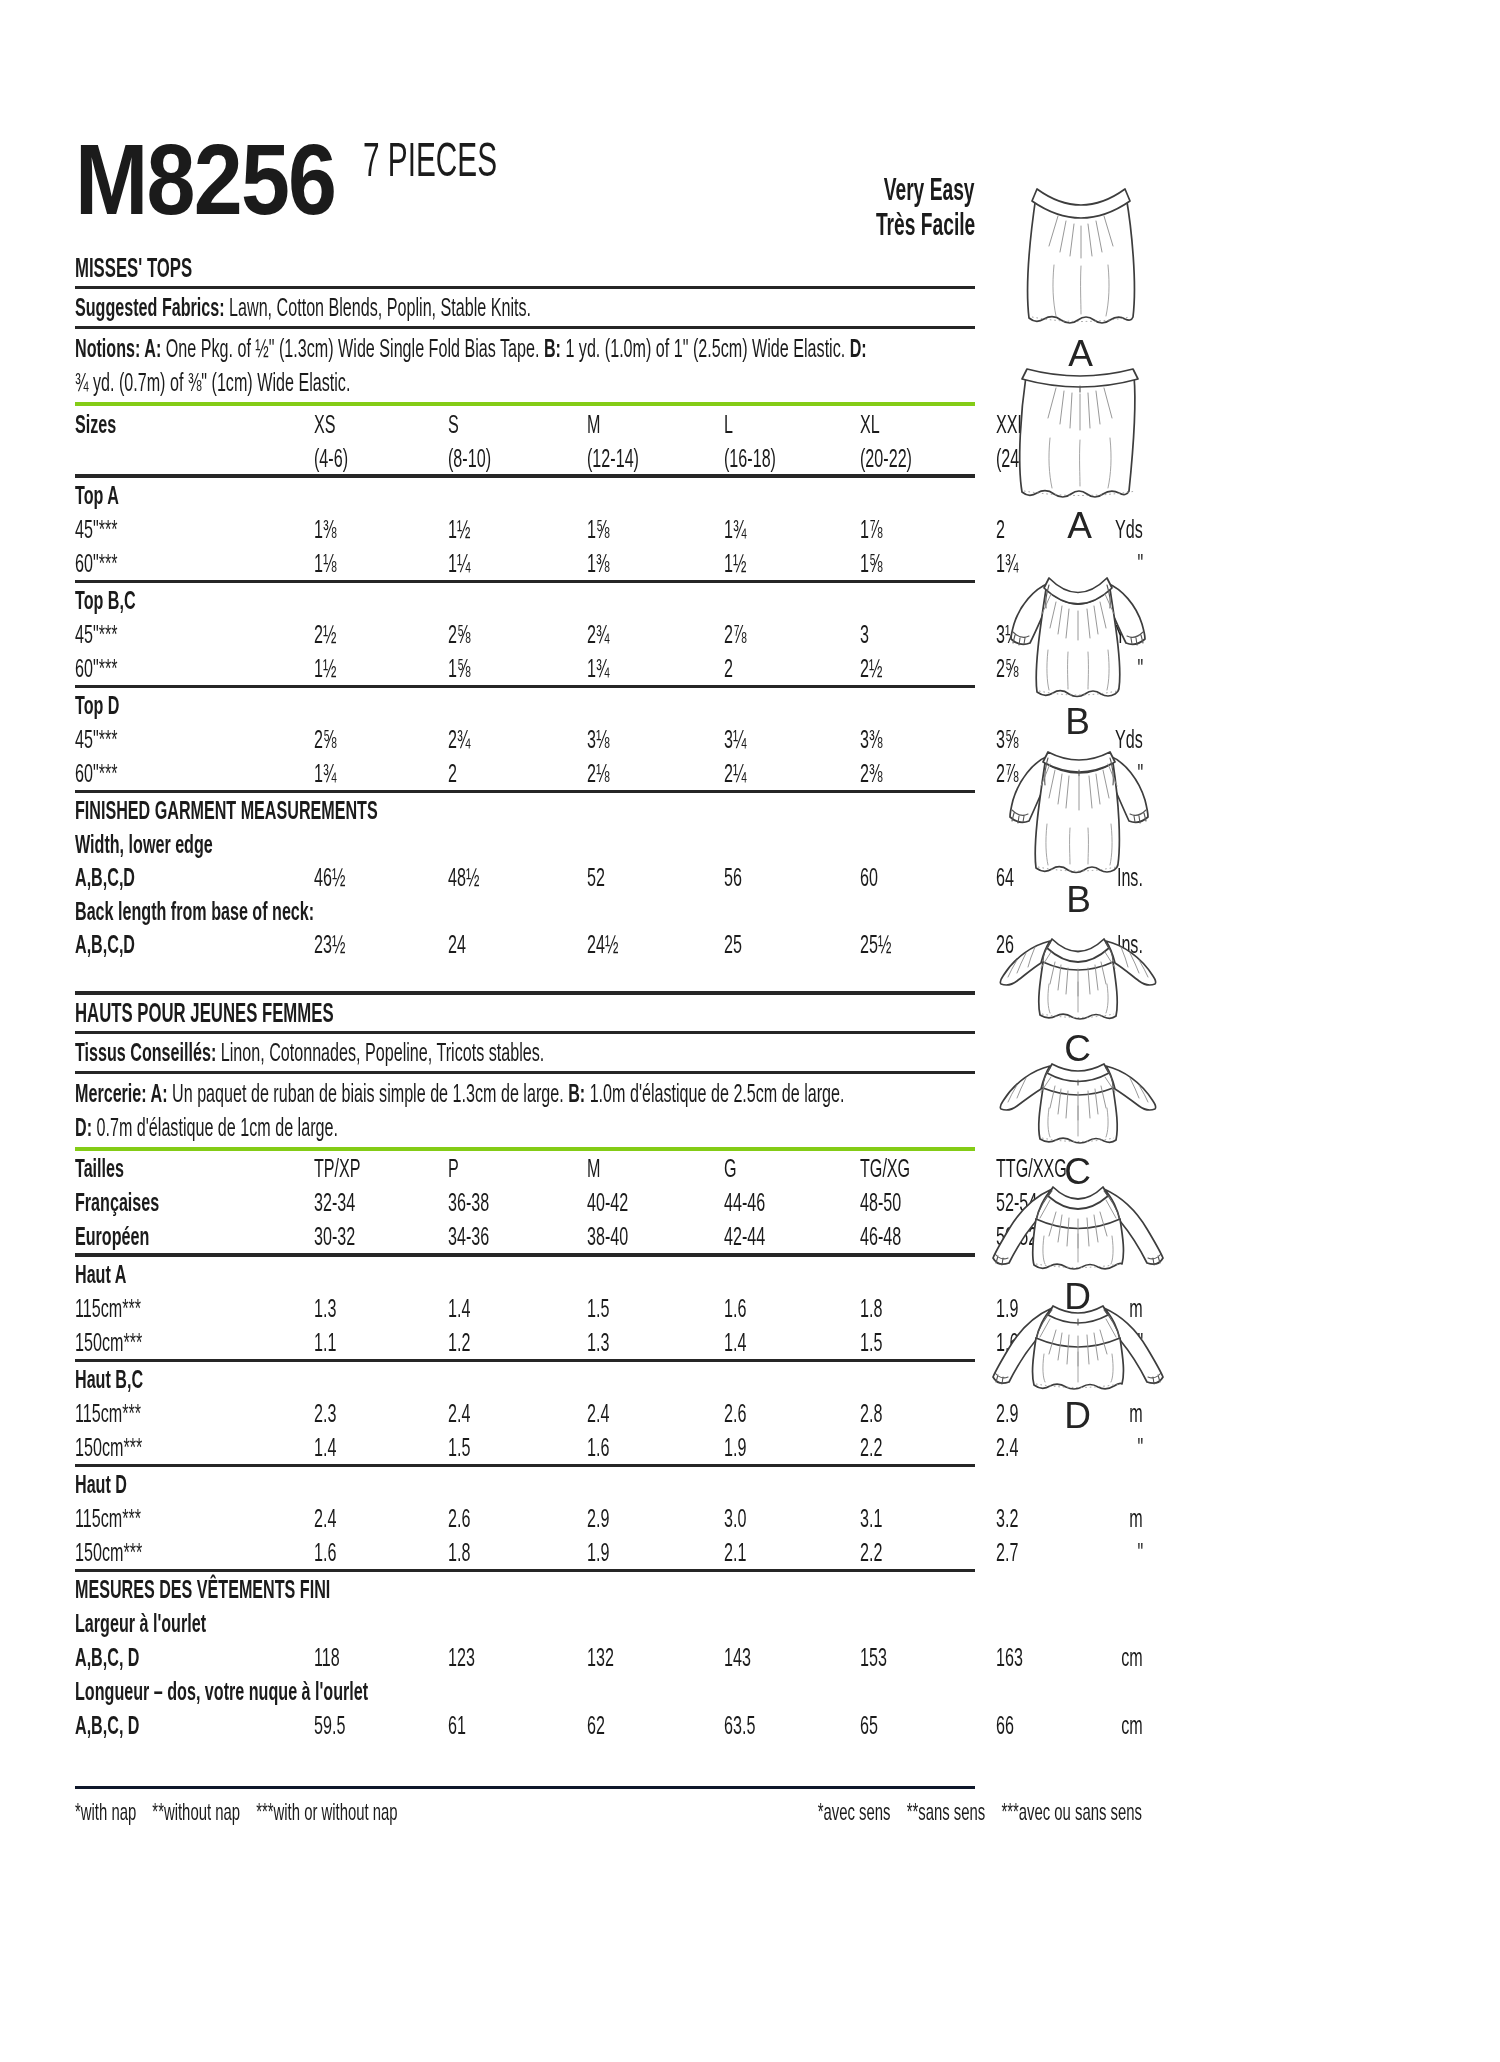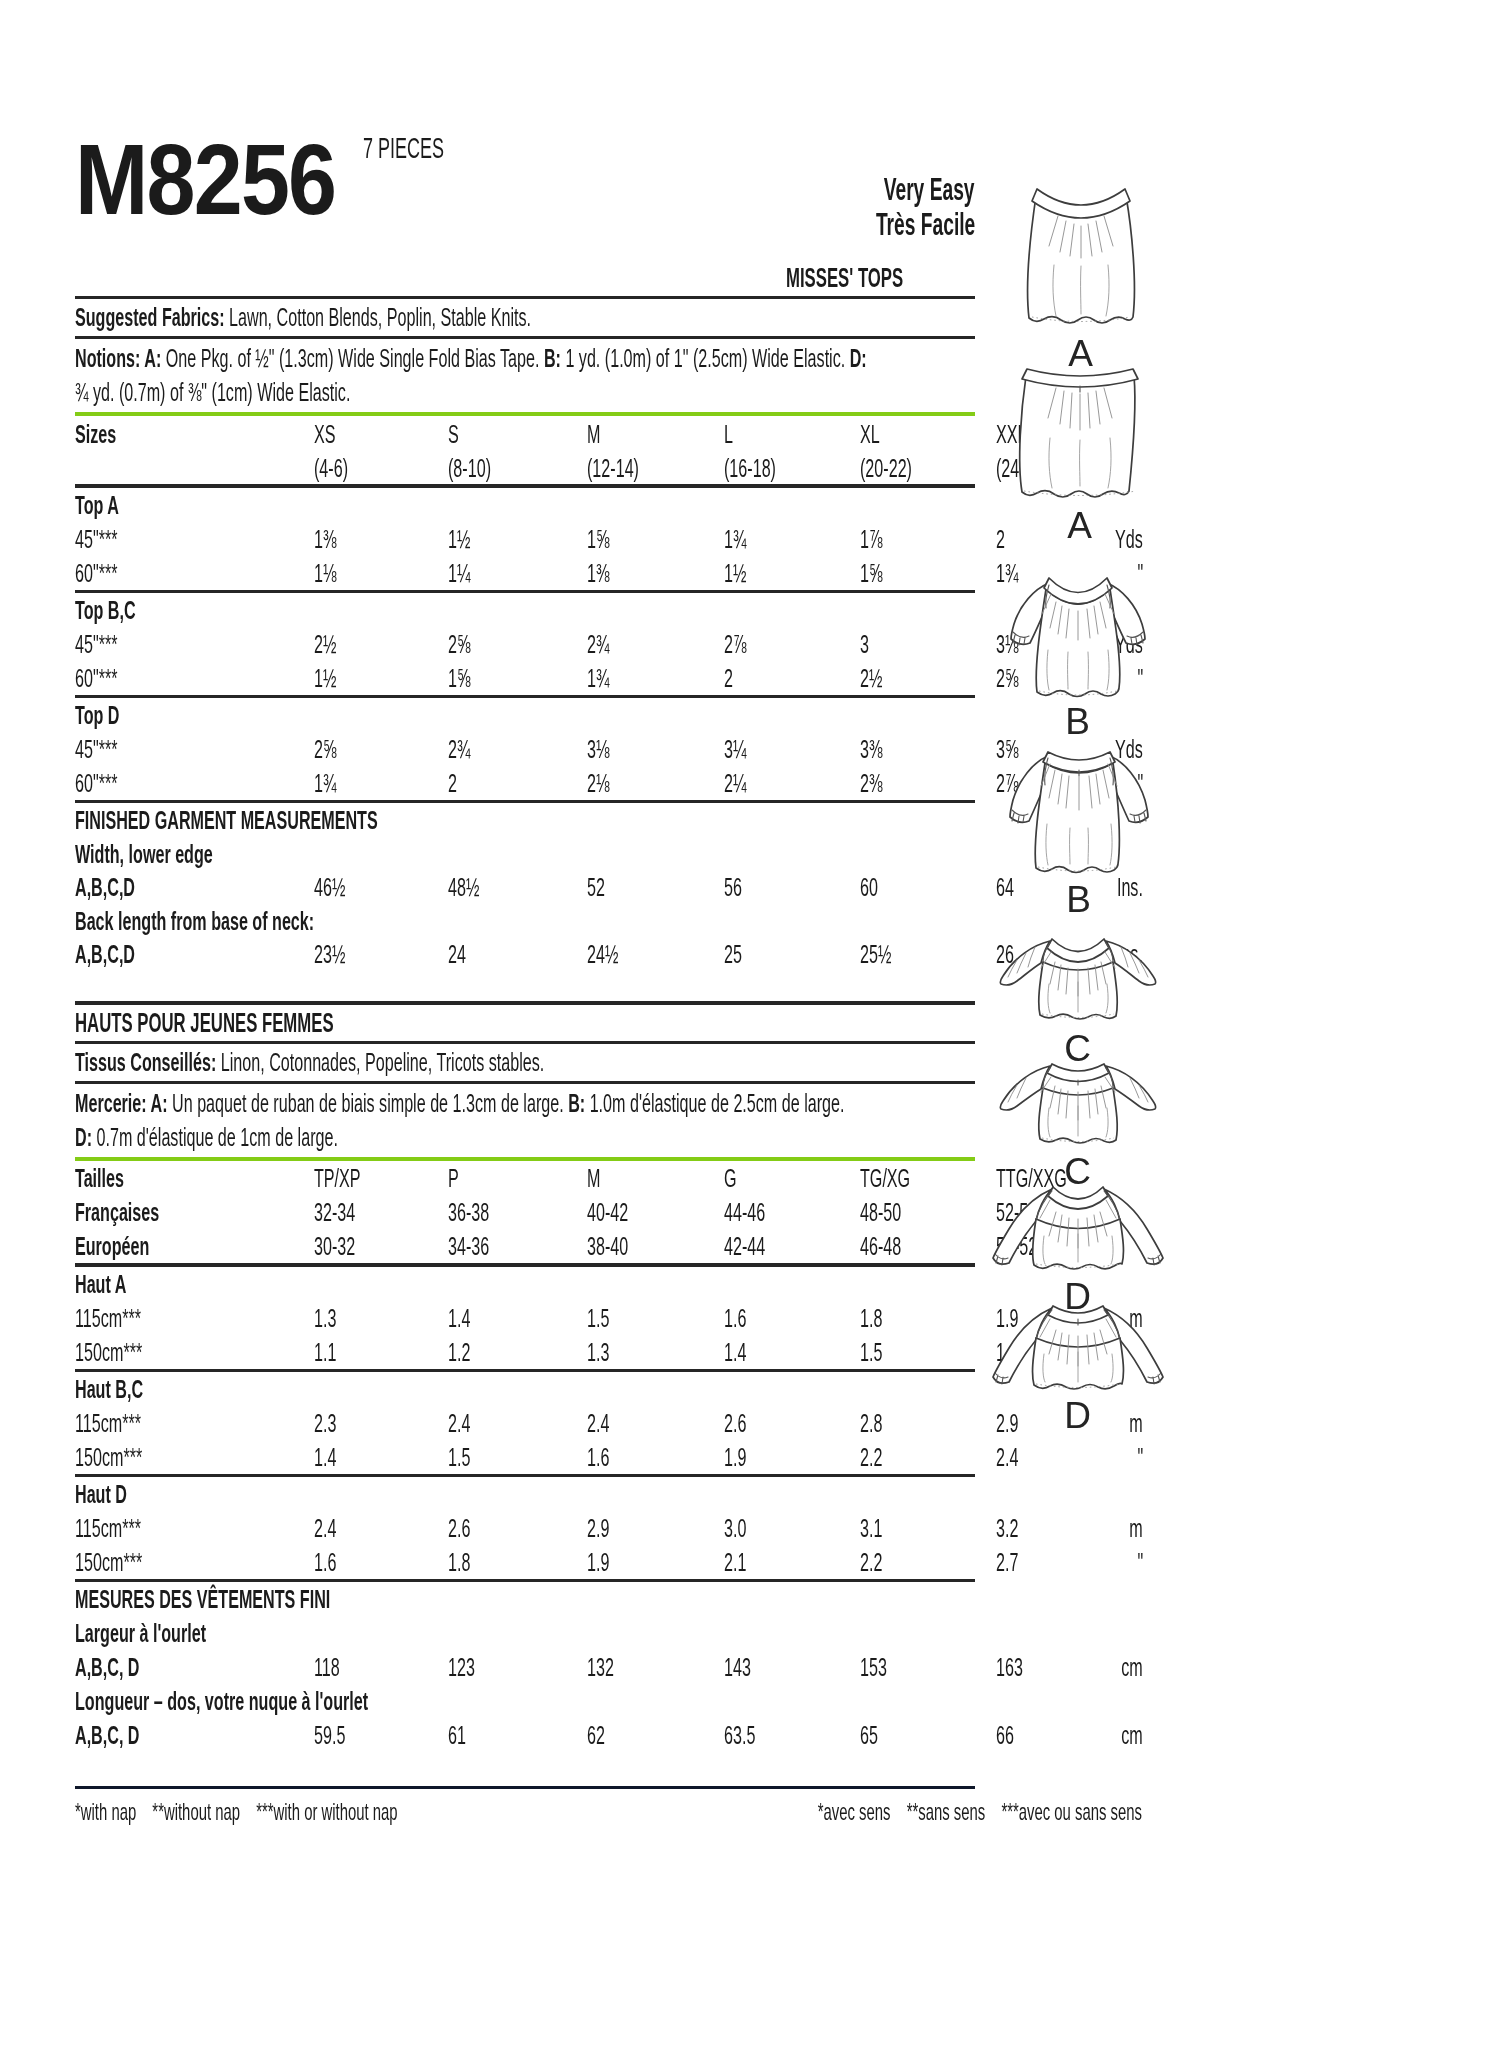--- a/index.html
+++ b/index.html
@@ -11,27 +11,27 @@
   }
   .content { position:absolute; left:75px; top:0; width:900px; font-size:26px; }
 
   
   .cx  { display:inline-block; transform:scaleX(.62); transform-origin:0 50%; white-space:pre; }
   .cxr { display:inline-block; transform:scaleX(.62); transform-origin:100% 50%; white-space:pre; }
 
   .brand { margin-top:132px; height:102px; display:flex; align-items:flex-start; }
   .big { display:inline-block; transform:scaleX(.88); transform-origin:0 100%;
          font-size:100px; font-weight:bold; letter-spacing:-2px; line-height:95px; }
-  .pieces { font-size:29px; margin-left:-8px; }
+  .pieces { font-size:48px; margin-left:-8px; }
 
   .easy { position:absolute; left:75px; top:172px; width:900px; text-align:right;
           font-weight:bold; font-size:31px; line-height:35px; }
 
   .st { font-weight:bold; font-size:27px; line-height:36px; border-bottom:3px solid #262626; }
-  .mt26 { margin-top:26px;text-align:right; }
+  .mt26 { margin-top:16px; }
   .tline { line-height:37px; border-bottom:3px solid #262626; }
   .nline { padding:2px 0 3px 0; border-bottom:4px solid #84cc16; }
   .lh34 { line-height:34px; }
   .lh33 { line-height:33px; }
   b { font-weight:bold; }
 
   .trow { display:grid; grid-template-columns:215px 110px 115px 113px 112px 112px 75px 48px;
           line-height:34px;gap:24px; }
   .trow33 { line-height:33px; }
   .c  { overflow:visible; }

